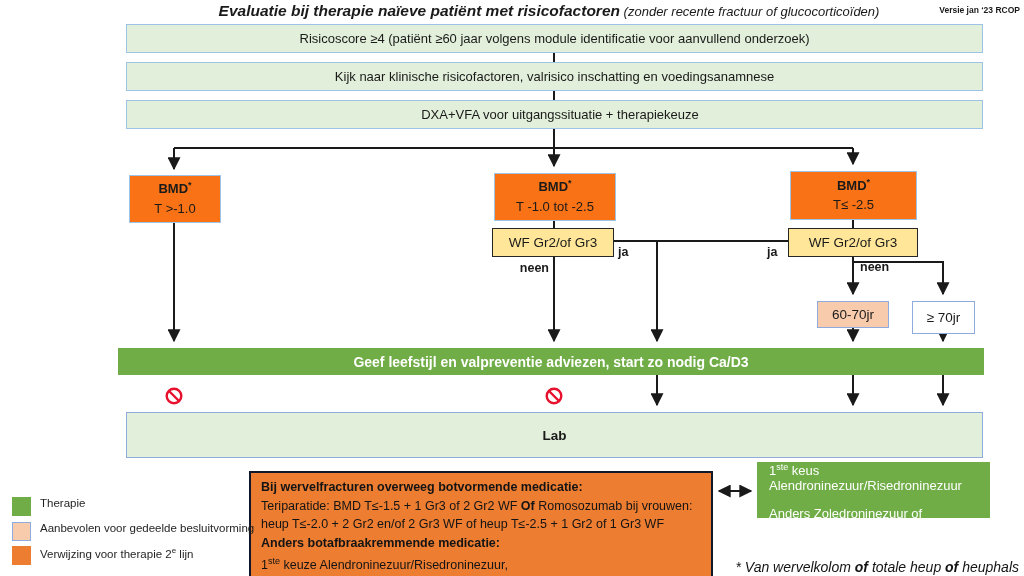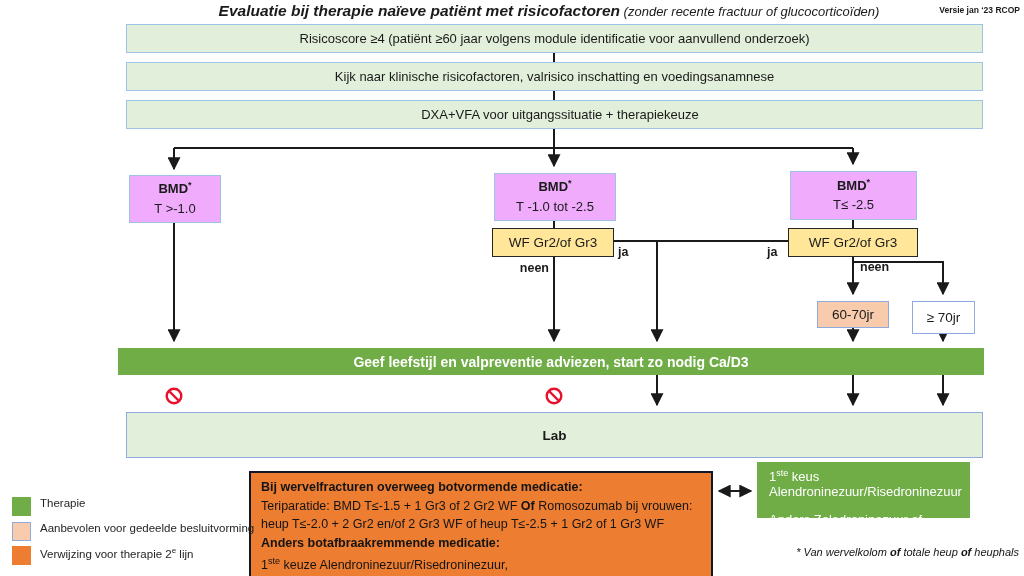--- a/index.html
+++ b/index.html
@@ -12,21 +12,21 @@
   .title .main{font-weight:bold;font-size:15.5px;}
   .title .note{font-size:13px;}
   .version{top:5px;right:4px;font-size:8.5px;font-weight:bold;}
 
   .stepbox{left:126px;width:857px;height:29px;background:#e2efda;border:1.6px solid #9dc3e6;
            display:flex;align-items:center;justify-content:center;font-size:13px;}
   .step1{top:24px;}
   .step2{top:62px;}
   .step3{top:100px;padding-left:11px;}
 
-  .bmd{background:#f0abfc;border:1.6px solid #9dc3e6;display:flex;flex-direction:column;
+  .bmd{background:#f97316;border:1.6px solid #9dc3e6;display:flex;flex-direction:column;
        align-items:center;justify-content:center;font-size:13px;line-height:1.45;}
   .bmd .bname{font-weight:bold;}
   .bmd sup{font-size:9px;font-weight:bold;}
   .bmdL{left:129px;top:175px;width:92px;height:48px;}
   .bmdM{left:494px;top:173px;width:122px;height:48px;}
   .bmdR{left:790px;top:171px;width:127px;height:49px;}
 
   .wf{background:#ffe699;border:1.6px solid #262626;display:flex;align-items:center;
       justify-content:center;font-size:13.5px;}
   .wfM{left:492px;top:228px;width:122px;height:29px;}
@@ -47,35 +47,35 @@
             font-weight:bold;font-size:14px;display:flex;align-items:center;justify-content:center;}
 
   .labbox{left:126px;top:412px;width:857px;height:46px;background:#e2efda;border:1.6px solid #8faadc;
           display:flex;align-items:center;justify-content:center;font-size:13.5px;font-weight:bold;}
 
   .orangebox{left:249px;top:471px;width:464px;height:116px;background:#ed7d31;border:2px solid #0f172a;
              padding:5px 10px;font-size:12.5px;line-height:18.5px;color:#141414;}
   .orangebox .b{font-weight:bold;}
   .orangebox sup{font-size:9px;}
 
-  .greenoutcome{left:757px;top:462px;width:213px;height:56px;background:#70ad47;color:#ffffff;
-                padding:6px 0 0 12px;font-size:13px;}
+  .greenoutcome{left:757px;top:462px;width:233px;height:56px;background:#70ad47;color:#ffffff;
+                padding:0 0 0 12px;font-size:13px;}
   .greenoutcome .l2{margin-top:13px;}
   .greenoutcome sup{font-size:9px;}
 
   .legend-row{left:12px;display:flex;gap:9px;}
   .lg1{top:497px;} .lg2{top:522px;} .lg3{top:546px;}
   .swatch{width:19px;height:19px;box-sizing:border-box;}
   .sw-green{background:#70ad47;}
   .sw-peach{background:#f8cbad;border:1.5px solid #8faadc;}
   .sw-orange{background:#ed7d31;}
   .legend-label{font-size:11.5px;color:#1f1f1f;}
   .legend-label sup{font-size:8px;}
 
-  .footnote{bottom:18px;right:5px;font-style:italic;font-size:11px;color:#141414;margin-top:20px;}
+  .footnote{bottom:1px;right:5px;font-style:italic;font-size:14px;color:#141414;margin-top:20px;}
   .footnote .b{font-weight:bold;}
 </style>
 </head>
 <body>
 
 <div class="canvas">
 
   <svg class="overlay" viewBox="0 0 1024 576" xmlns="http://www.w3.org/2000/svg">
     <defs>
       <marker id="arr" viewBox="0 0 10 10" refX="9" refY="5" markerWidth="6.5" markerHeight="6.5" orient="auto-start-reverse">

